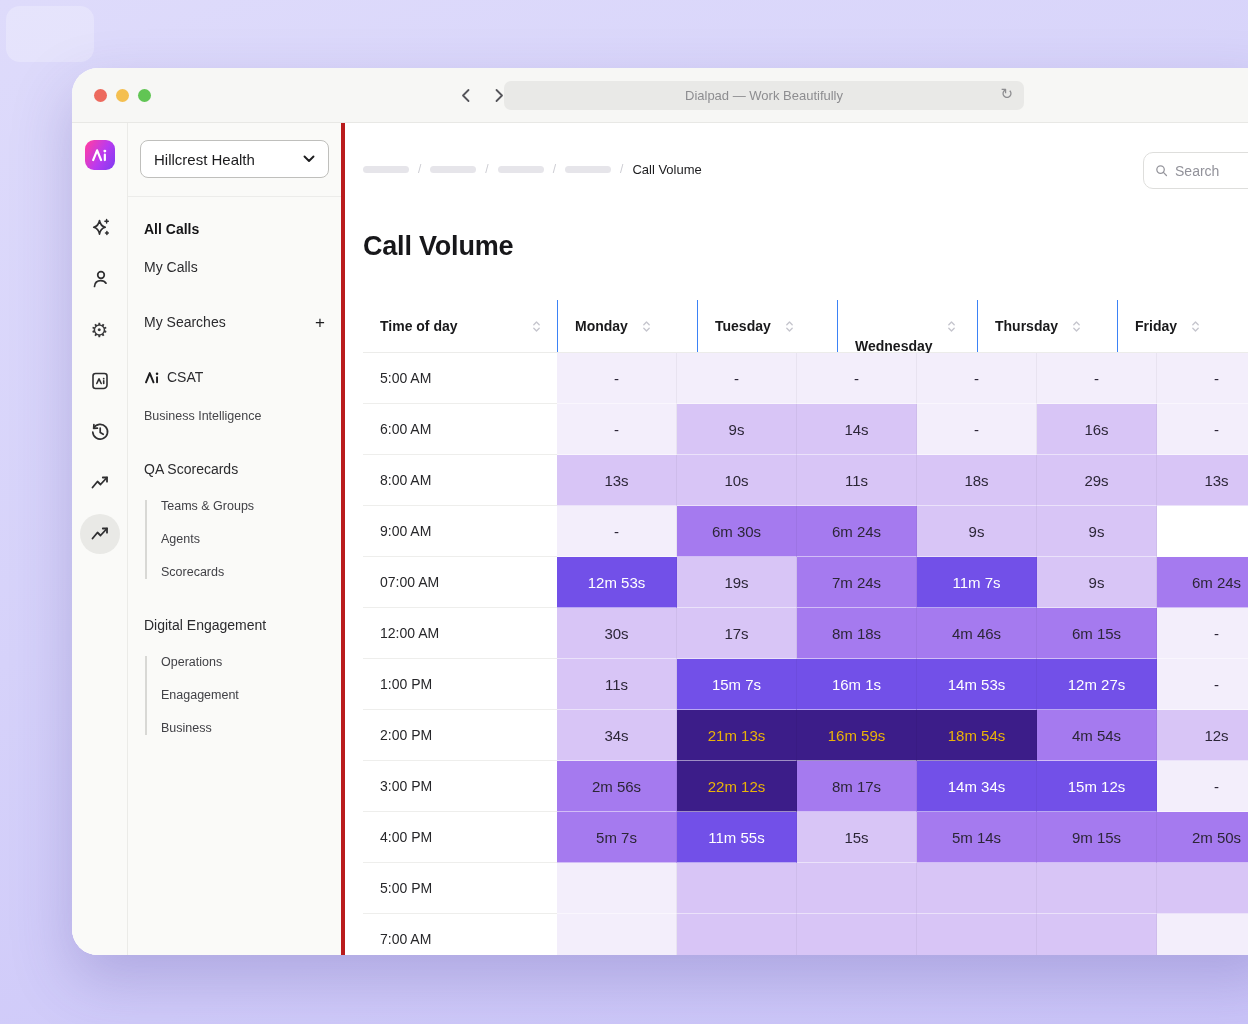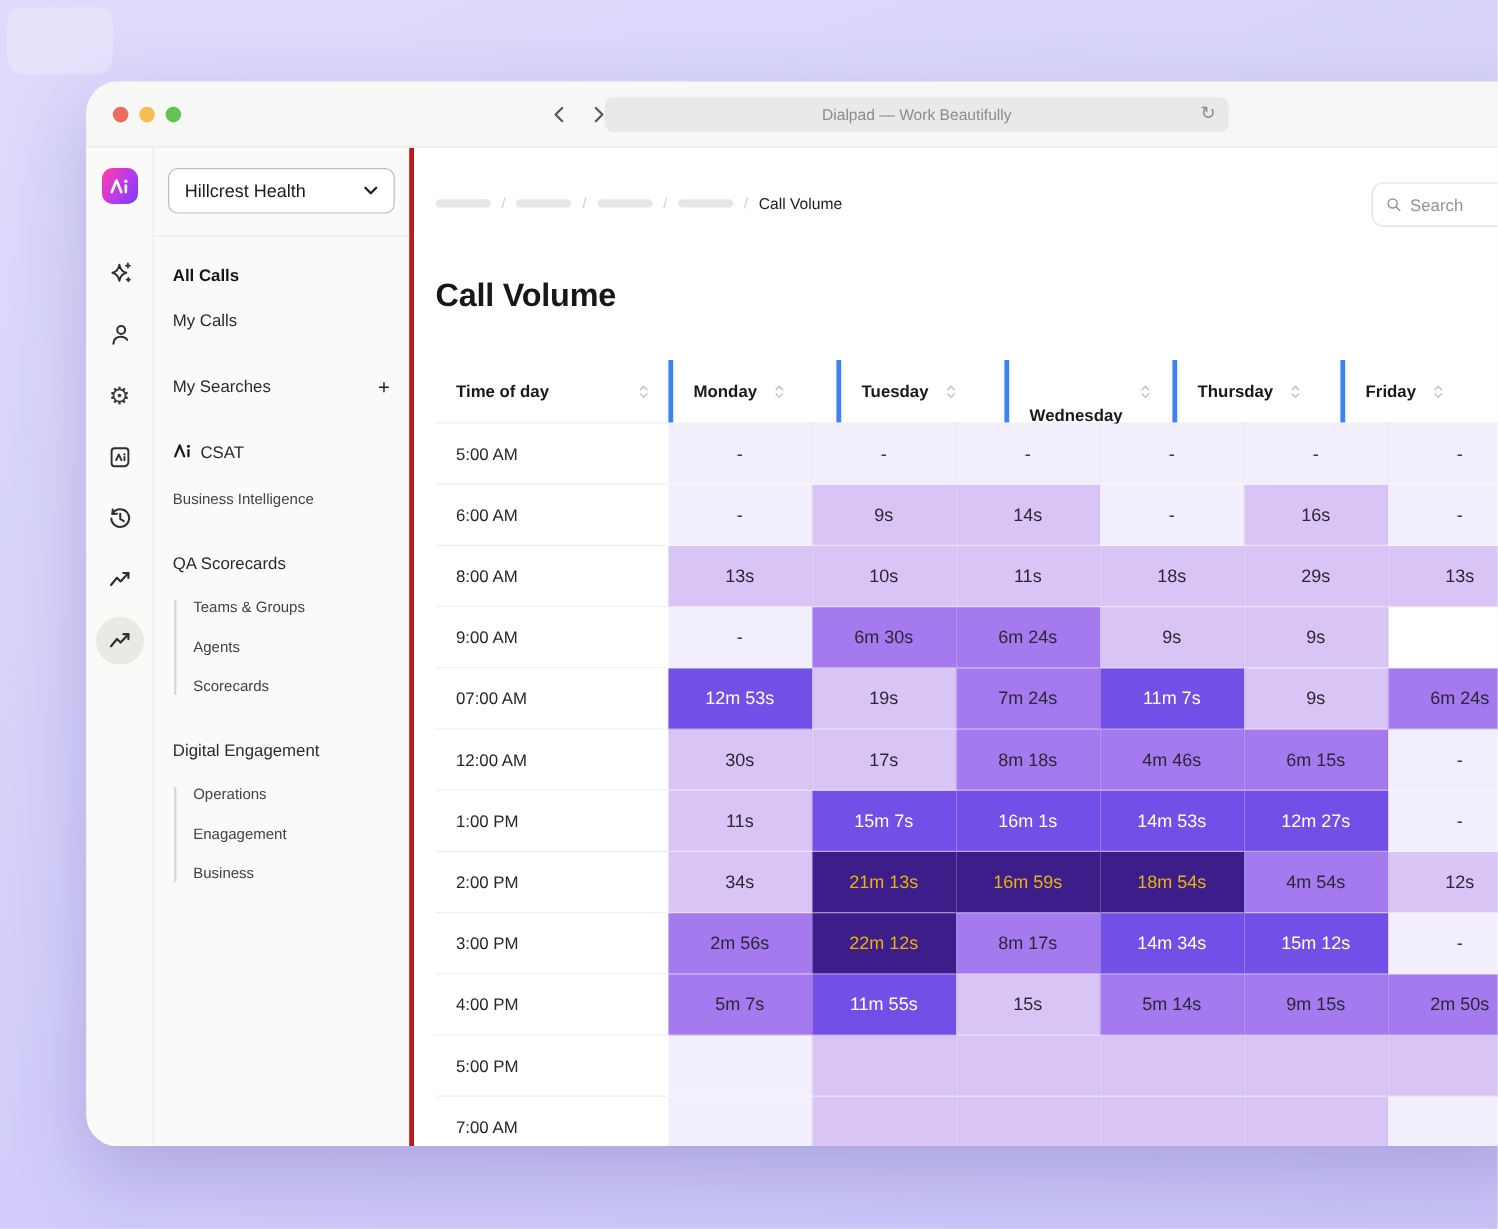--- a/index.html
+++ b/index.html
@@ -43,21 +43,21 @@
   .gear-glyph { font-size:20px; line-height:1; color:#3a3a3c; font-family:"DejaVu Sans", sans-serif; }
 
   
   .sidebar { width:217px; background:#fafaf8; border-right:4px solid #b91c1c;
     flex-shrink:0; display:flex; flex-direction:column; }
   .org-row { padding:17px 12px 18px 12px; border-bottom:1px solid #ececea; }
   .org-btn { height:38px; background:#fff; border:1px solid #bfbfbc; border-radius:8px;
     display:flex; align-items:center; justify-content:space-between; padding:0 13px;
     font-size:15px; font-weight:500; color:#1b1b1d; cursor:pointer; }
   .menu { padding:0 16px; }
-  .menu-item { display:flex; align-items:flex-start; font-size:14px; color:#2b2b2e;
+  .menu-item { display:flex; align-items:center; font-size:14px; color:#2b2b2e;
     cursor:pointer; line-height:17px; }
   .menu-item.bold { margin-top:24px; font-weight:700; color:#141416; }
   .menu-item.item { margin-top:21px; }
   .menu-item.section { margin-top:38px; }
   .menu-item.small { margin-top:24px; font-size:12.5px; color:#454549; line-height:13px; }
   .menu-item .trailing { margin-left:auto; font-size:17px; font-weight:400; color:#1d1d1f; }
   .menu-item .ai-glyph { display:flex; margin-right:7px; }
   .subgroup { margin-top:22px; margin-left:1px; border-left:2px solid #d8d8d5;
     padding-left:14px; display:flex; flex-direction:column; gap:20px; }
   .sub-item { font-size:12.5px; color:#414146; line-height:13px; cursor:pointer; }
@@ -76,21 +76,21 @@
     font-family:"Liberation Sans",sans-serif; color:#333; background:transparent; }
   .search input::placeholder { color:#92929a; }
 
   .page-title { margin-top:42px; font-size:27px; line-height:32px; font-weight:700;
     color:#17171a; letter-spacing:-0.2px; }
 
   
   .table { margin-top:38px; }
   .thead { display:flex; height:53px; border-bottom:1px solid #ececea; }
   .th { height:100%; display:flex; align-items:center; padding-left:17px;
-    font-size:14px; font-weight:700; color:#19191b; border-left:4px solid #3b82f6;
+    font-size:14px; font-weight:700; color:#19191b; border-left:1px solid #3b82f6;
     flex-shrink:0; cursor:pointer; }
   .th.time { width:194px; border-left:none; justify-content:space-between; padding-right:16px; }
   .th.day { width:140px; }
   .th.day .sort { margin-left:14px; }
   .tr { display:flex; height:51px; }
   .td-time { width:194px; flex-shrink:0; display:flex; align-items:center; padding-left:17px;
     font-size:14px; color:#27272a; border-bottom:1px solid #eeeeec; background:#fff; }
   .td { width:120px; flex-shrink:0; display:flex; align-items:center; justify-content:center;
     font-size:15px; color:#2c2637; border-bottom:1px solid rgba(255,255,255,0.5);
     border-right:1px solid rgba(0,0,0,0.045); cursor:pointer; }

